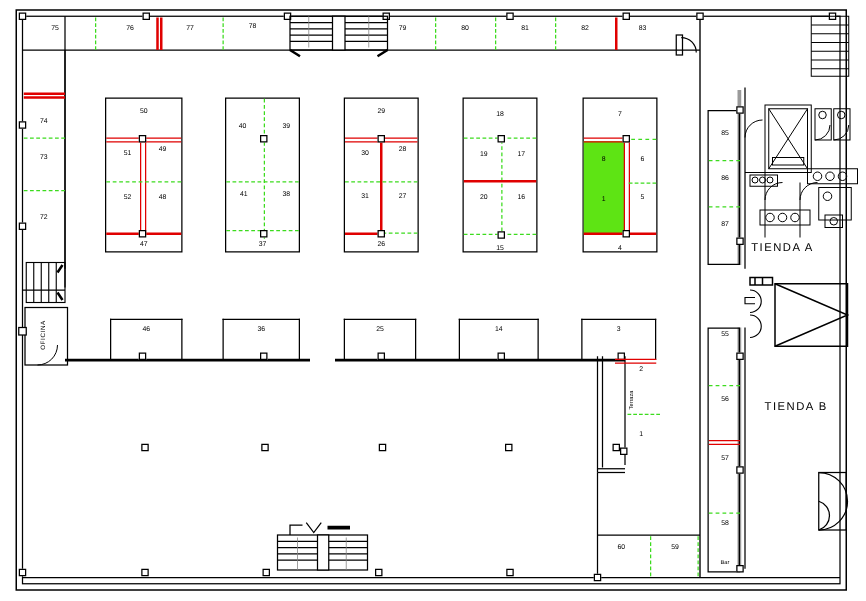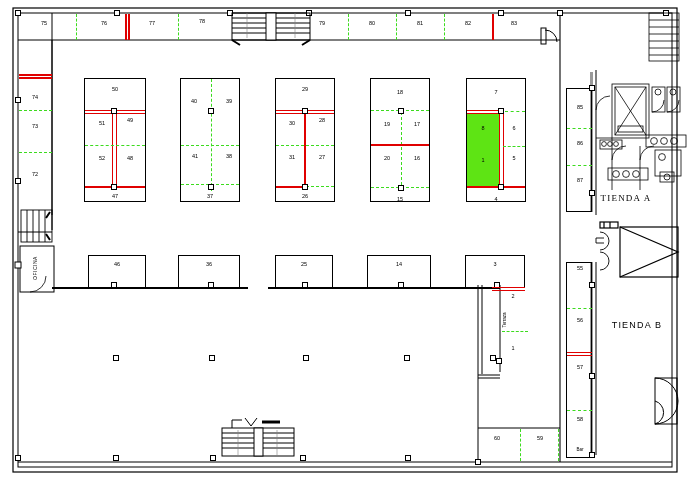--- a/index.html
+++ b/index.html
@@ -339,21 +339,21 @@
       <circle cx="667" cy="177" r="3"></circle>
 
       <line x1="612" y1="138" x2="612" y2="190"></line>
       <line x1="596" y1="138" x2="612" y2="138"></line>
       <line x1="640" y1="146" x2="640" y2="190"></line>
       <path d="M596 110 a14 14 0 0 1 14 -14"></path>
       <path d="M612 160 a14 14 0 0 1 14 -14"></path>
       <path d="M640 160 a14 14 0 0 1 14 -14"></path>
     </g>
   </svg>
-  <div class="lbl big" style="left:626px;top:198px;font-family:Liberation Serif, serif;">TIENDA A</div>
+  <div class="lbl big" style="left:626px;top:198px;">TIENDA A</div>
 
   <svg>
     <g stroke="#000" stroke-width="1.2" fill="none">
       <rect x="620" y="227" width="58" height="50"></rect>
       <path d="M620 227 L678 252 L620 277"></path>
       <rect x="600" y="222" width="18" height="6"></rect>
       <line x1="604" y1="222" x2="604" y2="228"></line>
       <line x1="610" y1="222" x2="610" y2="228"></line>
     </g>
     <g stroke="#000" stroke-width="0.9" fill="none">

